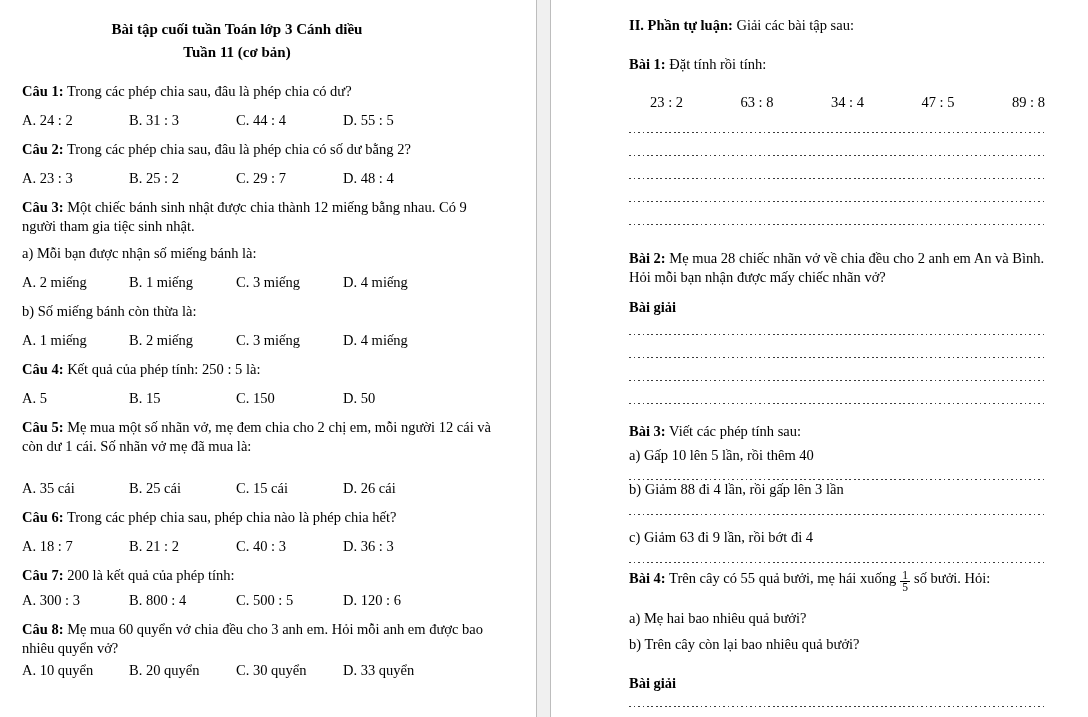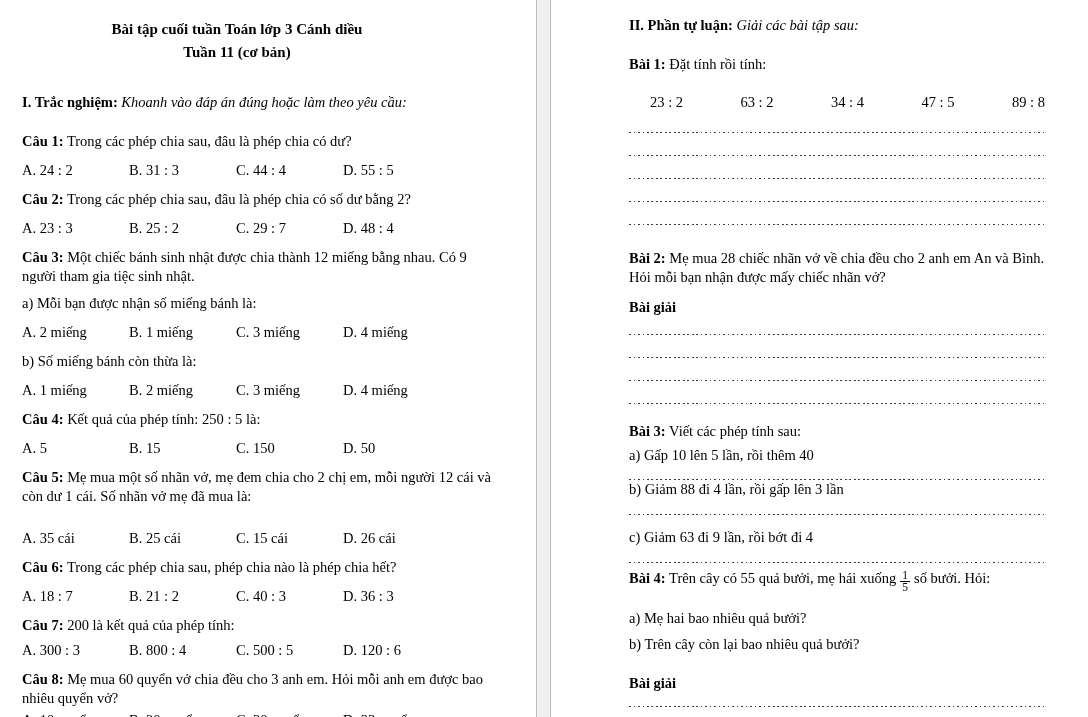--- a/index.html
+++ b/index.html
@@ -12,21 +12,21 @@
   }
   .page { position: absolute; top: 12px; height: 717px; background: #fff; overflow: hidden; }
   #page-left  { left: 0;    width: 536px; padding: 8px 44px 0 22px; }
   #page-right { left: 551px; width: 537px; padding: 4px 43px 0 78px; }
   .gutter {
     position: absolute; left: 536px; top: 0; width: 15px; height: 717px;
     background: #f0f0f0; border-left: 1px solid #bdbdbd; border-right: 1px solid #bdbdbd;
   }
   p { margin: 0; line-height: 19px; }
   .titlebox { width: 430px; text-align: center; font-weight: bold; font-size: 15px; }
-  .it { font-style: italic; }
+  .it { }
   .ctr { text-align: left; font-weight: bold; }
   .opts { display: flex; }
   .opt { flex: 0 0 auto; width: 107px; }
   .opt:last-child { width: auto; }
   .probs { display: flex; justify-content: space-between; margin-left: 21px; width: 395px; gap: 20px; }
   .dots {
     background-image: repeating-linear-gradient(to right, #3b3b3b 0 1.5px, transparent 1.5px 4.5px);
     background-size: 100% 1.5px; background-repeat: no-repeat; background-position: 0 100%;
   }
   .tall { line-height: 30px; }
@@ -41,21 +41,20 @@
   .d14{height:14px}.d15{height:15px}.d16{height:16px}.d18{height:18px}
   .d22{height:22px}.d23{height:23px}.d25{height:25px}
 </style>
 </head>
 <body>
 
 <div class="page" id="page-left">
   <p class="titlebox">Bài tập cuối tuần Toán lớp 3 Cánh diều</p>
   <p class="titlebox mt4">Tuần 11 (cơ bản)</p>
 
-  <p class="mt31"><b>I. Trắc nghiệm:</b> <span class="it">Khoanh vào đáp án đúng hoặc làm theo yêu cầu:</span></p>
 
   <p class="mt6"><b>Câu 1:</b> <span>Trong các phép chia sau, đâu là phép chia có dư?</span></p>
   <div class="opts mt11">
     <span class="opt">A. 24 : 2</span>
     <span class="opt">B. 31 : 3</span>
     <span class="opt">C. 44 : 4</span>
     <span class="opt">D. 55 : 5</span>
   </div>
 
   <p class="mt11"><b>Câu 2:</b> <span>Trong các phép chia sau, đâu là phép chia có số dư bằng 2?</span></p>
@@ -126,21 +125,21 @@
 </div>
 
 <div class="gutter"></div>
 
 <div class="page" id="page-right">
   <p><b>II. Phần tự luận:</b> <span class="it">Giải các bài tập sau:</span></p>
 
   <p class="mt6"><b>Bài 1:</b> <span>Đặt tính rồi tính:</span></p>
   <div class="probs mt6">
     <span>23 : 2</span>
-    <span>63 : 2</span>
+    <span>63 : 8</span>
     <span>34 : 4</span>
     <span>47 : 5</span>
     <span>89 : 8</span>
   </div>
   <div class="dots d22"></div>
   <div class="dots d23"></div>
   <div class="dots d23"></div>
   <div class="dots d23"></div>
   <div class="dots d23"></div>
 

